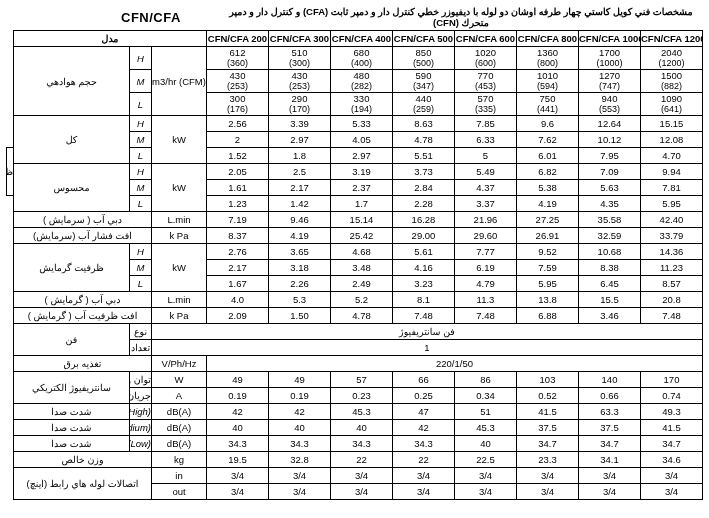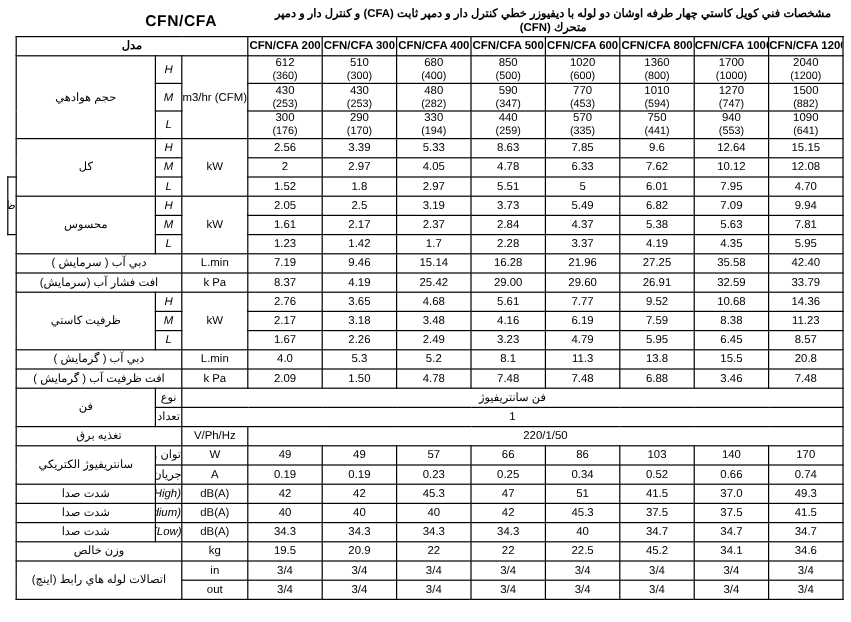--- a/index.html
+++ b/index.html
@@ -267,21 +267,21 @@
         <td>14.36</td>
         <td>10.68</td>
         <td>9.52</td>
         <td>7.77</td>
         <td>5.61</td>
         <td>4.68</td>
         <td>3.65</td>
         <td>2.76</td>
         <td class="unit" rowspan="3">kW</td>
         <td class="hml">H</td>
-        <td class="label" rowspan="3">ظرفيت كاستي</td>
+        <td class="label" rowspan="3">ظرفيت گرمايش</td>
       </tr>
       <tr>
         <td>11.23</td>
         <td>8.38</td>
         <td>7.59</td>
         <td>6.19</td>
         <td>4.16</td>
         <td>3.48</td>
         <td>3.18</td>
         <td>2.17</td>
@@ -361,21 +361,21 @@
         <td>0.25</td>
         <td>0.23</td>
         <td>0.19</td>
         <td>0.19</td>
         <td class="unit">A</td>
         <td class="label">جريان</td>
       </tr>
 
       <tr>
         <td>49.3</td>
-        <td>37.0</td>
+        <td>63.3</td>
         <td>41.5</td>
         <td>51</td>
         <td>47</td>
         <td>45.3</td>
         <td>42</td>
         <td>42</td>
         <td class="unit">dB(A)</td>
         <td class="hml ital">(High)</td>
         <td class="label">شدت صدا</td>
       </tr>
@@ -402,25 +402,25 @@
         <td>34.3</td>
         <td>34.3</td>
         <td class="unit">dB(A)</td>
         <td class="hml ital">(Low)</td>
         <td class="label">شدت صدا</td>
       </tr>
 
       <tr>
         <td>34.6</td>
         <td>34.1</td>
-        <td>45.2</td>
+        <td>23.3</td>
         <td>22.5</td>
         <td>22</td>
         <td>22</td>
-        <td>20.9</td>
+        <td>32.8</td>
         <td>19.5</td>
         <td class="unit">kg</td>
         <td class="label" colspan="2">وزن خالص</td>
       </tr>
 
       <tr>
         <td>3/4</td>
         <td>3/4</td>
         <td>3/4</td>
         <td>3/4</td>

